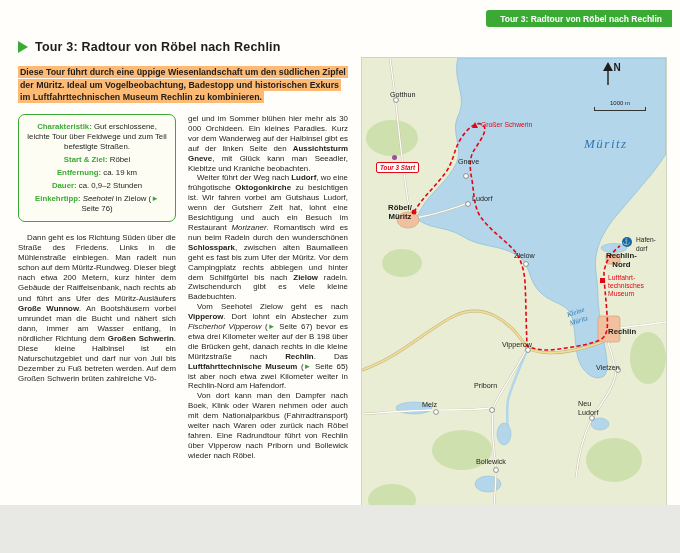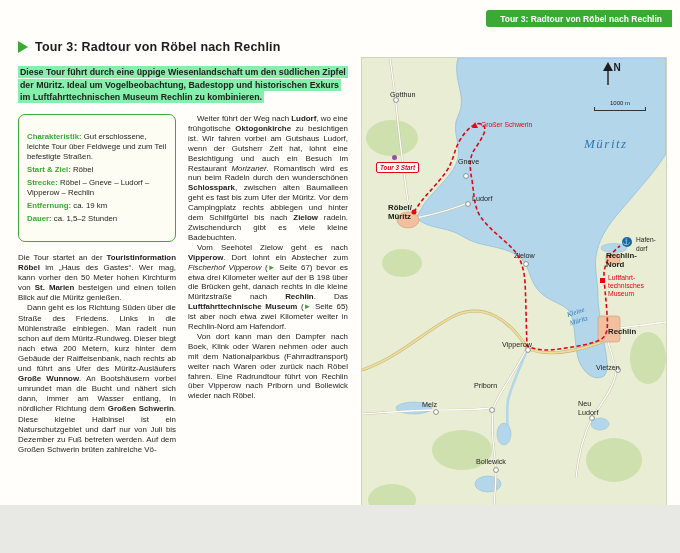--- a/index.html
+++ b/index.html
@@ -8,41 +8,41 @@
   
   .header-bar{position:absolute;left:486px;top:10px;right:8px;height:17px;background:#3aaa35;color:#fff;
     display:flex;align-items:center;justify-content:flex-end;padding-right:10px;font-size:8.5px;font-weight:bold;
     border-radius:3px 0 0 3px;}
 
   
   .title-row{position:absolute;left:18px;top:40px;display:flex;align-items:center;gap:7px;}
   .arrow-ico{width:0;height:0;border-left:10px solid #3aaa35;border-top:6px solid transparent;border-bottom:6px solid transparent;}
   .title{font-size:12.5px;font-weight:bold;margin:0;letter-spacing:.2px;}
   .intro{position:absolute;left:18px;top:66px;width:333px;margin:0;font-size:8.8px;font-weight:bold;line-height:12.6px;}
-  .hl{background:#86efac;box-decoration-break:clone;-webkit-box-decoration-break:clone;padding:1px 2px;}
+  .hl{background:#fdba74;box-decoration-break:clone;-webkit-box-decoration-break:clone;padding:1px 2px;}
   .col{position:absolute;top:114px;height:412px;overflow:hidden;}
   .col1{left:18px;width:158px;}
   .col2{left:188px;width:160px;}
-  .infobox{border:1.5px solid #3aaa35;border-radius:7px;background:#fdfdf4;padding:17px 8px;font-size:7.8px;line-height:10px;margin-bottom:11px;}
+  .infobox{border:1.5px solid #3aaa35;border-radius:7px;background:#fdfdf4;padding:7px 8px;font-size:7.8px;line-height:10px;margin-bottom:11px;text-align:center;}
   .ib{margin:0 0 3px;}
   .ib:last-child{margin-bottom:0;}
   .lbl{color:#3aaa35;font-weight:bold;}
   .body{margin:0;font-size:7.9px;line-height:10.1px;text-align:justify;}
   .col2 .body{line-height:9.9px;}
   .ind{text-indent:9px;}
   .g{color:#3aaa35;}
   .pagenum{position:absolute;font-size:10.5px;font-weight:bold;}
   .pn-left{left:20px;top:526px;}
   .pn-right{left:646px;top:540px;text-align:right;}
 
   
   .map{position:absolute;left:362px;top:58px;width:304px;height:477px;background:#e9edd4;outline:1px solid #cfd6bf;}
   .map svg{position:absolute;left:0;top:0;}
   .ml{position:absolute;font-size:7.2px;line-height:8.5px;color:#1d1d1b;white-space:pre-line;}
-  .ml.b{font-weight:bold;font-size:7.8px;line-height:8.8px;}
+  .ml.b{font-weight:bold;font-size:7.8px;line-height:8.8px;text-align:center;}
   .ml.red{color:#e30613;font-size:6.8px;line-height:7.8px;}
   .ml.water{color:#2e78b5;font-style:italic;font-family:"Liberation Serif",serif;}
   .ml.big{font-size:13px;letter-spacing:1.5px;}
   .tourstart{position:absolute;left:14px;top:104px;border:1px solid #e30613;background:#fff;color:#e30613;
     font-size:6.3px;font-weight:bold;font-style:italic;padding:1px 3px;border-radius:2px;}
   .vp-ico{position:absolute;left:110px;top:64px;width:0;height:0;border-left:3.5px solid transparent;border-right:3.5px solid transparent;border-bottom:6px solid #e30613;}
   .mus-ico{position:absolute;left:238px;top:220px;width:5px;height:5px;background:#e30613;}
   .orch-ico{position:absolute;left:30px;top:97px;width:5px;height:5px;border-radius:50%;background:#9a4f9e;}
   .anchor-badge{position:absolute;left:260px;top:179px;width:10px;height:10px;border-radius:50%;background:#1467a8;color:#fff;font-size:7px;line-height:10px;text-align:center;}
   .compass{position:absolute;left:238px;top:4px;width:34px;text-align:center;}
@@ -64,29 +64,29 @@
       <span class="arrow-ico"></span>
       <h1 class="title">Tour 3: Radtour von Röbel nach Rechlin</h1>
     </div>
 
     <p class="intro"><span class="hl">Diese Tour führt durch eine üppige Wiesenlandschaft um den südlichen Zipfel der Müritz. Ideal um Vogelbeobachtung, Badestopp und historischen Exkurs im Luftfahrttechnischen Museum Rechlin zu kombinieren.</span></p>
 
     <div class="col col1">
       <div class="infobox">
         <p class="ib"><span class="lbl">Charakteristik:</span><span> Gut erschlossene, leichte Tour über Feldwege und zum Teil befestigte Straßen.</span></p>
         <p class="ib"><span class="lbl">Start &amp; Ziel:</span><span> Röbel</span></p>
-        <p class="ib"><span class="lbl">Strecke:</span><span> Röbel – Gneve – Ludorf – Vipperow – Rechlin</span></p>
         <p class="ib"><span class="lbl">Entfernung:</span><span> ca. 19 km</span></p>
-        <p class="ib"><span class="lbl">Dauer:</span><span> ca. 1,5–2 Stunden</span></p>
+        <p class="ib"><span class="lbl">Dauer:</span><span> ca. 0,9–2 Stunden</span></p>
+        <p class="ib"><span class="lbl">Einkehrtipp:</span><span> <i>Seehotel</i> in Zielow (<span class="g">►</span> Seite 76)</span></p>
       </div>
-      <p class="body">Die Tour startet an der <b>Touristinformation Röbel</b> im „Haus des Gastes“. Wer mag, kann vorher den 50 Meter hohen Kirchturm von <b>St. Marien</b> besteigen und einen tollen Blick auf die Müritz genießen.</p>
       <p class="body ind">Dann geht es los Richtung Süden über die Straße des Friedens. Links in die Mühlenstraße einbiegen. Man radelt nun schon auf dem Müritz-Rundweg. Dieser biegt nach etwa 200 Metern, kurz hinter dem Gebäude der Raiffeisenbank, nach rechts ab und führt ans Ufer des Müritz-Ausläufers <b>Große Wunnow</b>. An Bootshäusern vorbei umrundet man die Bucht und nähert sich dann, immer am Wasser entlang, in nördlicher Richtung dem <b>Großen Schwerin</b>. Diese kleine Halbinsel ist ein Naturschutzgebiet und darf nur von Juli bis Dezember zu Fuß betreten werden. Auf dem Großen Schwerin brüten zahlreiche Vö-</p>
     </div>
 
     <div class="col col2">
+      <p class="body">gel und im Sommer blühen hier mehr als 30 000 Orchideen. Ein kleines Paradies. Kurz vor dem Wanderweg auf der Halbinsel gibt es auf der linken Seite den <b>Aussichtsturm Gneve</b>, mit Glück kann man Seeadler, Kiebitze und Kraniche beobachten.</p>
       <p class="body ind">Weiter führt der Weg nach <b>Ludorf</b>, wo eine frühgotische <b>Oktogonkirche</b> zu besichtigen ist. Wir fahren vorbei am Gutshaus Ludorf, wenn der Gutsherr Zeit hat, lohnt eine Besichtigung und auch ein Besuch im Restaurant <i>Morizaner</i>. Romantisch wird es nun beim Radeln durch den wunderschönen <b>Schlosspark</b>, zwischen alten Baumalleen geht es fast bis zum Ufer der Müritz. Vor dem Campingplatz rechts abbiegen und hinter dem Schilfgürtel bis nach <b>Zielow</b> radeln. Zwischendurch gibt es viele kleine Badebuchten.</p>
       <p class="body ind">Vom Seehotel Zielow geht es nach <b>Vipperow</b>. Dort lohnt ein Abstecher zum <i>Fischerhof Vipperow</i> (<span class="g">►</span> Seite 67) bevor es etwa drei Kilometer weiter auf der B 198 über die Brücken geht, danach rechts in die kleine Müritzstraße nach <b>Rechlin</b>. Das <b>Luftfahrttechnische Museum</b> (<span class="g">►</span> Seite 65) ist aber noch etwa zwei Kilometer weiter in Rechlin-Nord am Hafendorf.</p>
       <p class="body ind">Von dort kann man den Dampfer nach Boek, Klink oder Waren nehmen oder auch mit dem Nationalparkbus (Fahrradtransport) weiter nach Waren oder zurück nach Röbel fahren. Eine Radrundtour führt von Rechlin über Vipperow nach Priborn und Bollewick wieder nach Röbel.</p>
     </div>
 
     <div class="pagenum pn-left">74</div>
   </div>
 
   <div>
     <div class="map">

